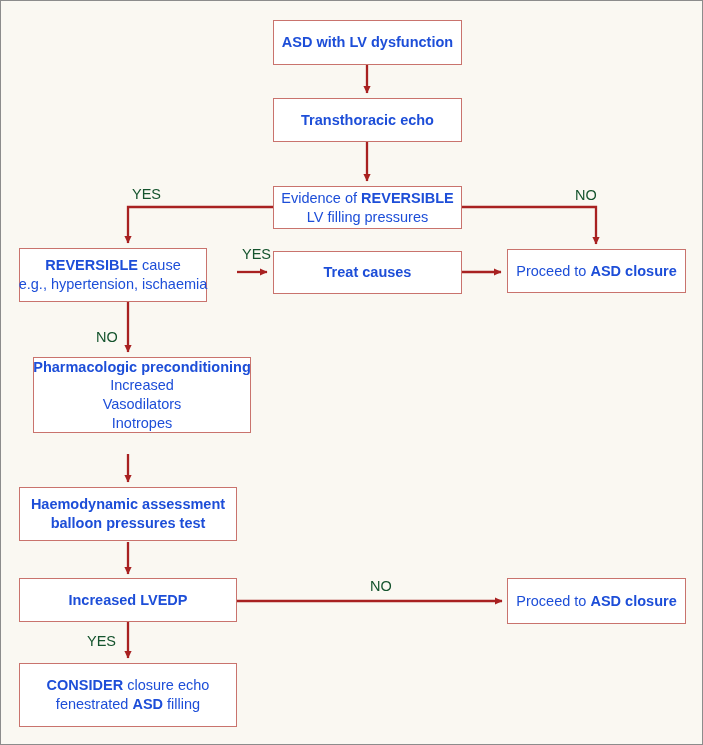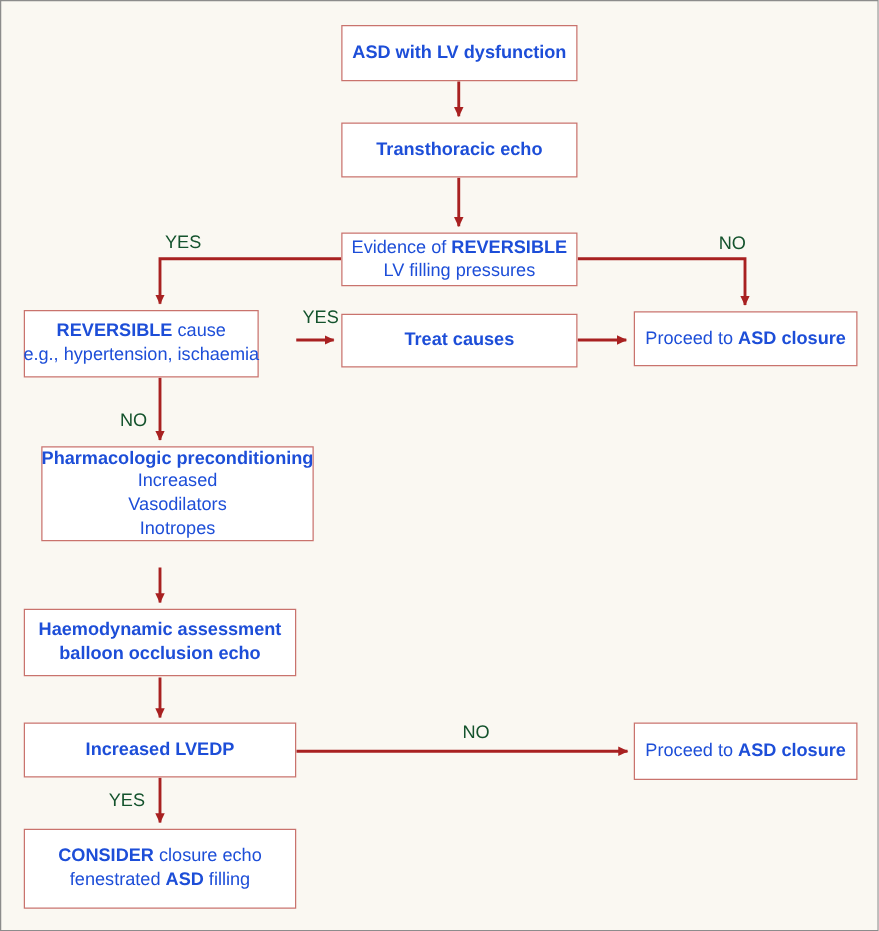--- a/index.html
+++ b/index.html
@@ -117,21 +117,21 @@
 
   <div class="node" style="left:32px; top:356px; width:218px; height:76px;">
     <span class="ln b">Pharmacologic preconditioning</span>
     <span class="ln">Increased</span>
     <span class="ln">Vasodilators</span>
     <span class="ln">Inotropes</span>
   </div>
 
   <div class="node" style="left:18px; top:486px; width:218px; height:54px;">
     <span class="ln b">Haemodynamic assessment</span>
-    <span class="ln b">balloon occlusion echo</span>
+    <span class="ln b">balloon pressures test</span>
   </div>
 
   <div class="node" style="left:18px; top:577px; width:218px; height:44px;">
     <span class="ln b">Increased LVEDP</span>
   </div>
 
   <div class="node" style="left:506px; top:577px; width:179px; height:46px;">
     <span class="ln"><span>Proceed to </span><span class="b">ASD closure</span></span>
   </div>
 

